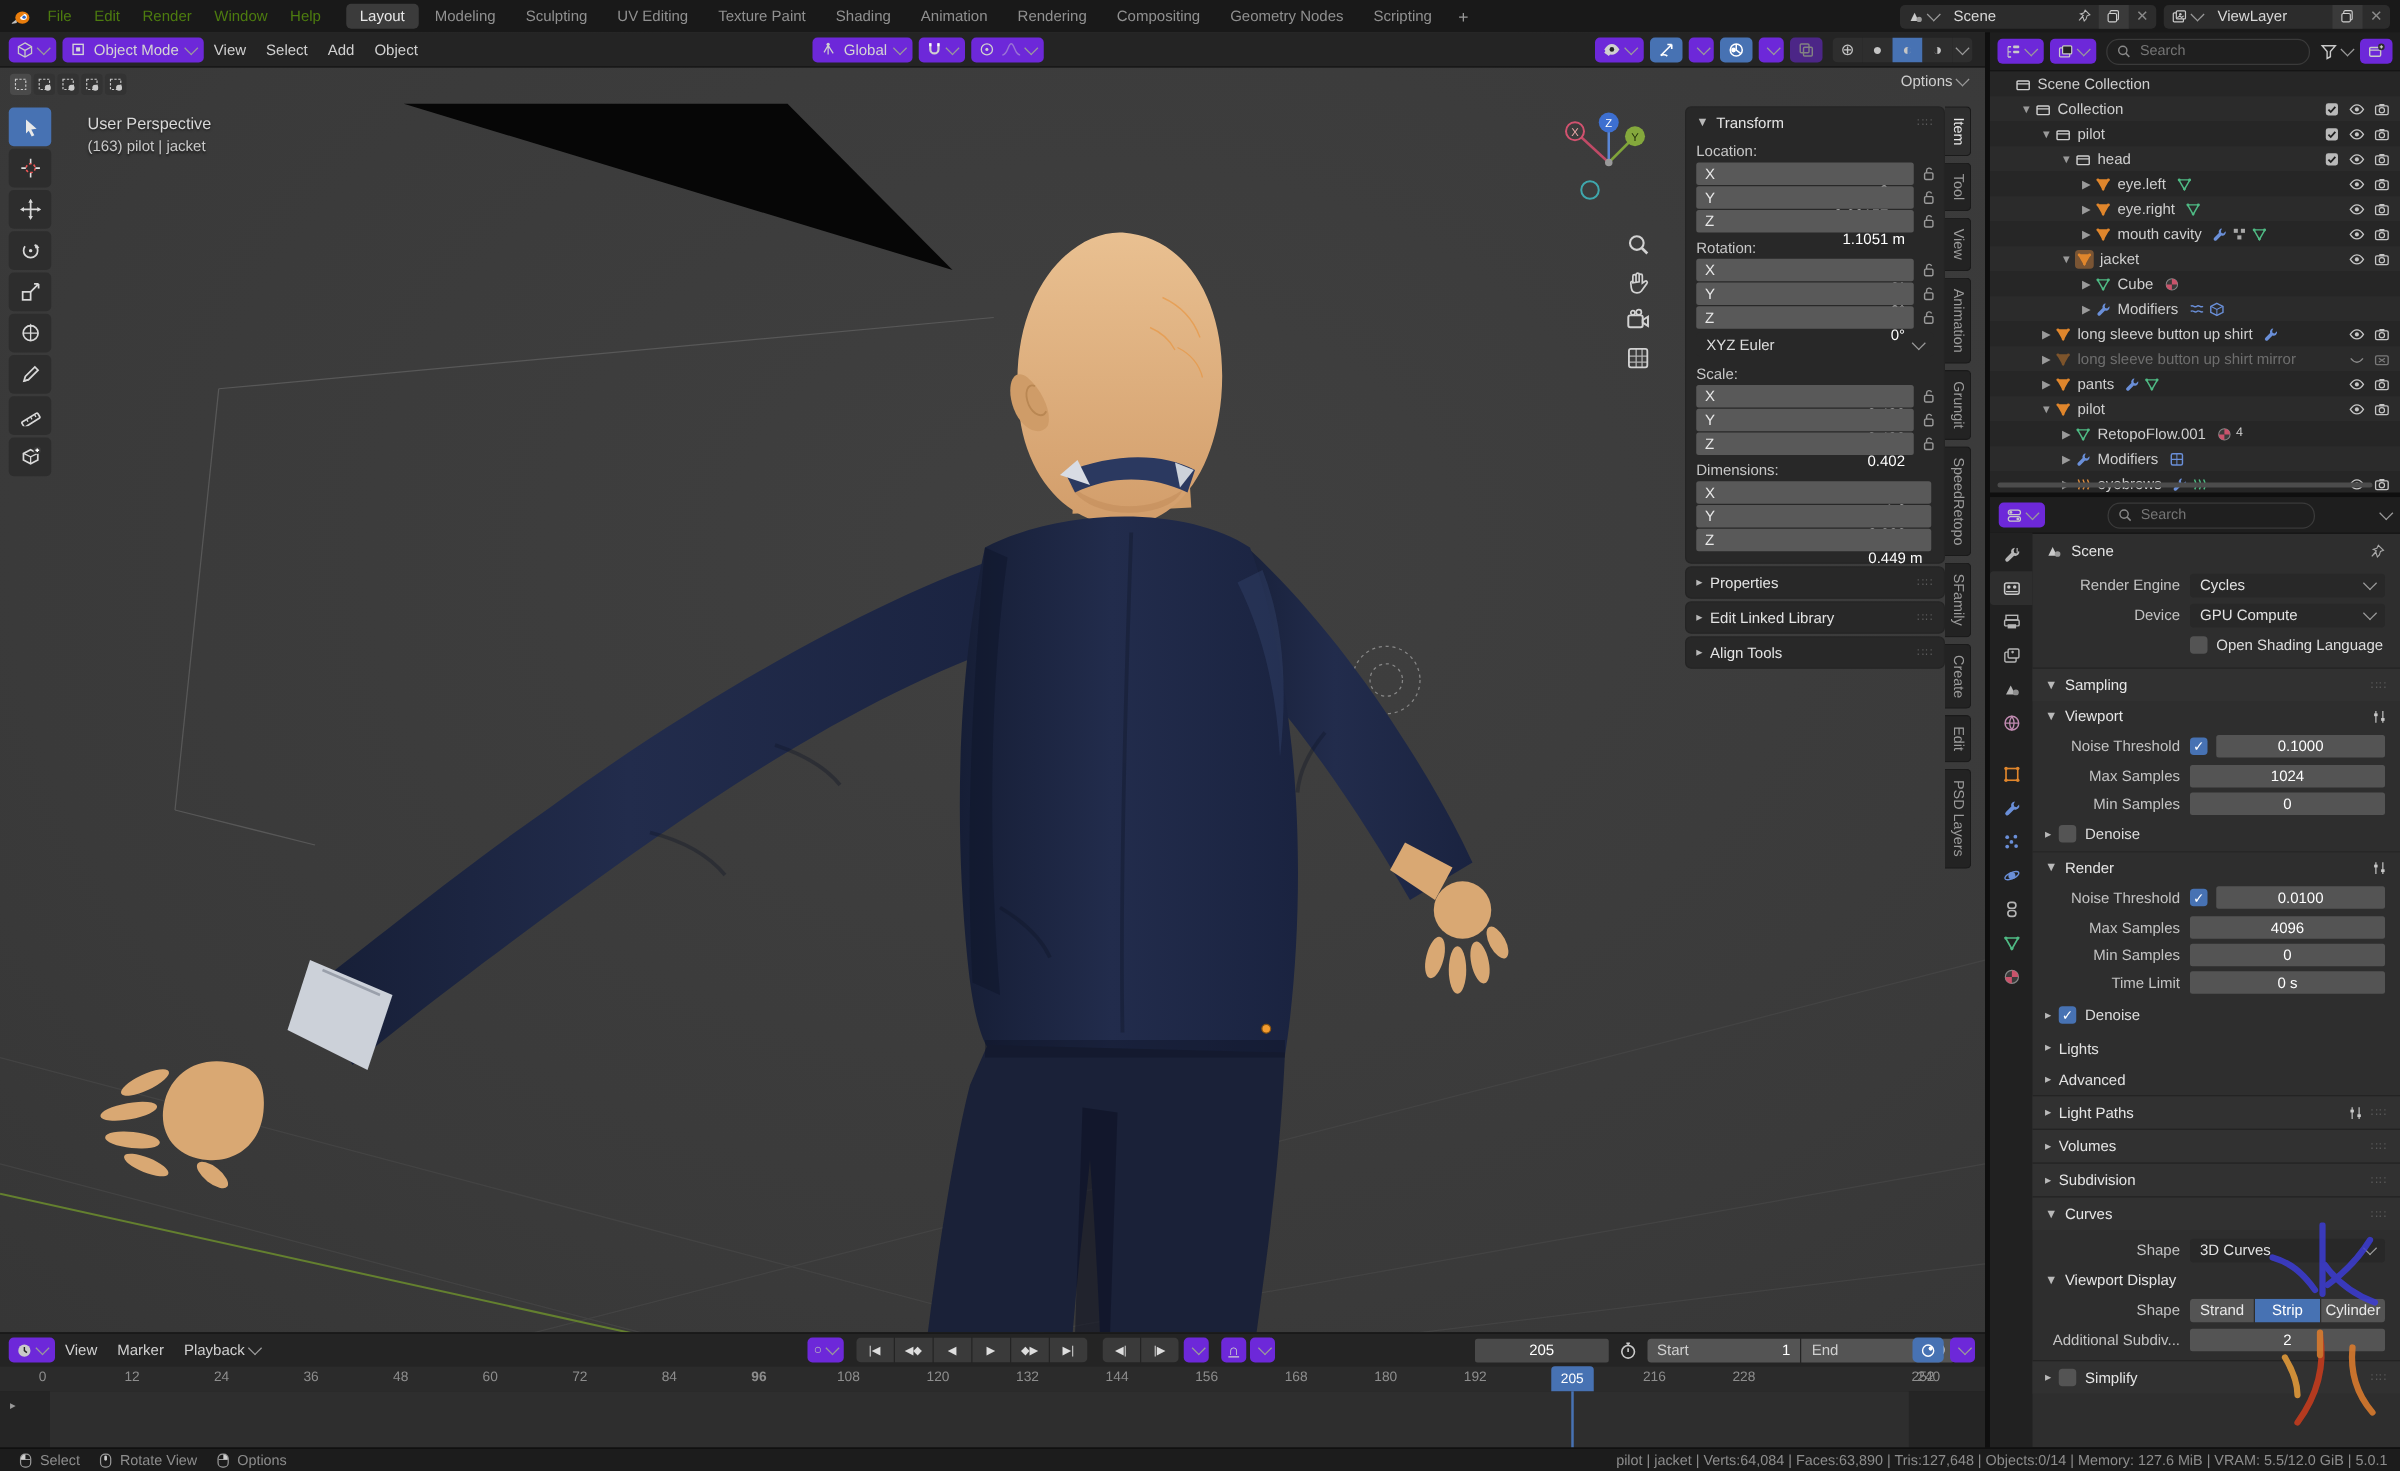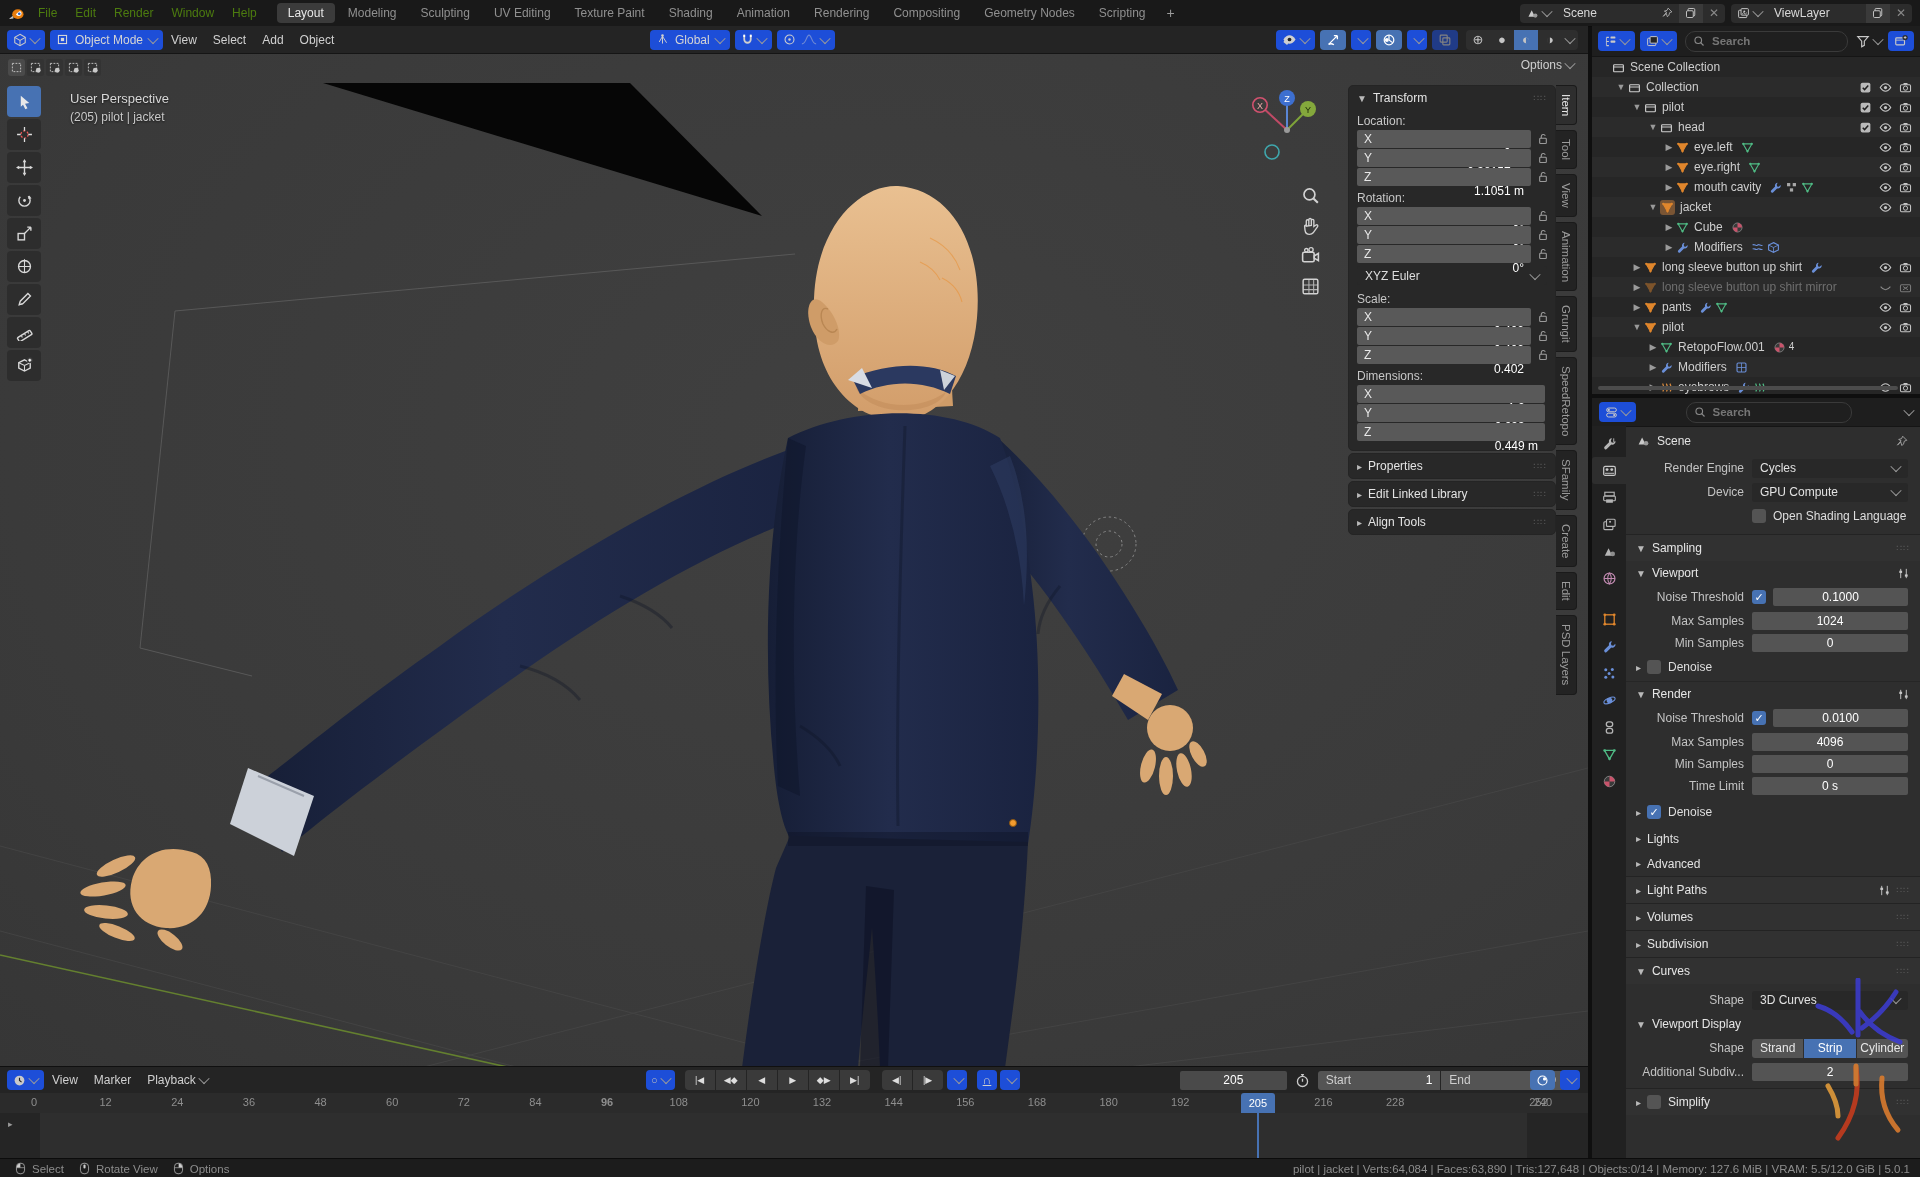--- a/index.html
+++ b/index.html
@@ -16,21 +16,21 @@
   #topbar .menu{padding:0 9px;color:#4d7c0f;height:100%;display:flex;align-items:center;cursor:default;}
   #tabs{display:flex;height:100%;align-items:center;margin-left:10px;}
   #tabs .tab{padding:3px 11px;margin:0 1px;border-radius:4px;color:#909090;}
   #tabs .tab.active{background:#3b3b3b;color:#e8e8e8;}
   .idblock{display:flex;align-items:center;background:#2c2c2c;border-radius:4px;height:19px;margin-left:6px;}
   .idblock .seg{display:flex;align-items:center;padding:0 6px;height:100%;}
   .idblock .name{min-width:86px;color:#d8d8d8;}
   
   #viewport{left:0;top:26px;width:1588px;height:1040px;background:radial-gradient(ellipse at 55% 40%, #404040 0%, #3a3a3a 70%, #363636 100%);overflow:hidden;}
   #vp-header{position:absolute;left:0;top:0;width:100%;height:27px;background:#242424;display:flex;align-items:center;border-bottom:1px solid #151515;}
-  .hbtn{background:#1d4ed8;border-radius:4px;height:20px;display:flex;align-items:center;padding:0 6px;margin-left:5px;}
+  .hbtn{background:#6d28d9;border-radius:4px;height:20px;display:flex;align-items:center;padding:0 6px;margin-left:5px;}
   .hmenu{padding:0 8px;color:#d0d0d0;}
   .toggle-on{background:#4772b3 !important;color:#fff;}
   .shadebtn{width:24px;height:20px;display:flex;align-items:center;justify-content:center;background:#2e2e2e;color:#c5c5c5;font-size:13px;}
   
   #toolbar{left:7px;top:60px;width:35px;display:flex;flex-direction:column;gap:2px;}
   #toolbar .tool{width:34px;height:31px;background:#2b2b2bd9;border-radius:4px;display:flex;align-items:center;justify-content:center;}
   #toolbar .tool.active{background:#4772b3;}
   
   #npanel{left:1348px;top:59px;width:208px;background:#2danger;}
   #npanel .block{background:rgba(40,40,40,.96);border:1px solid #242424;border-radius:5px;margin-bottom:2px;}
@@ -44,21 +44,21 @@
   .ndrop{height:19px;background:#282828;border-radius:3px;display:flex;align-items:center;padding:0 8px;margin:3px 8px;color:#dedede;}
   .exparrow{color:#b9b9b9;margin-right:6px;font-size:10px;}
   .dots{margin-left:auto;color:#5d5d5d;font-size:9px;letter-spacing:1px;}
   #ntabs{left:1556px;top:59px;display:flex;flex-direction:column;gap:5px;}
   #ntabs .vtab{writing-mode:vertical-rl;background:#232323;color:#9c9c9c;padding:8px 4px;border-radius:0 4px 4px 0;font-size:11.5px;border:1px solid #1a1a1a;border-left:none;}
   #ntabs .vtab.active{background:#2e2e2e;color:#e8e8e8;}
   
   #outliner{left:1592px;top:26px;width:328px;height:368px;background:#262626;overflow:hidden;}
   #outliner-header{height:30px;display:flex;align-items:center;background:#1e1e1e;padding:0 6px;border-bottom:1px solid #151515;}
   .searchbox{flex:1;display:flex;align-items:center;background:#1f1f1f;border:1px solid #3a3a3a;border-radius:10px;height:19px;padding:0 7px;margin:0 8px;}
-  .searchbox input{background:transparent;border:none;outline:none;color:#cfcfcf;width:100%;font-size:11.5px;font-family:inherit;font-weight:bold;}
+  .searchbox input{background:transparent;border:none;outline:none;color:#cfcfcf;width:100%;font-size:11.5px;font-family:inherit;}
   .searchbox input::placeholder{color:#757575;}
   .orow{height:20px;display:flex;align-items:center;padding-right:8px;font-size:12px;color:#cecece;white-space:nowrap;}
   .orow:nth-child(even){background:rgba(255,255,255,.025);}
   .orow .exp{width:14px;text-align:center;color:#9a9a9a;font-size:9px;flex:none;}
   .orow .oic{margin-right:5px;flex:none;}
   .orow .extras{display:flex;gap:3px;margin-left:8px;}
   .orow .ricons{margin-left:auto;display:flex;gap:7px;align-items:center;}
   .orow.dimmed{color:#6e6e6e;}
   .orow.dimmed .oic{opacity:.45;}
   
@@ -424,21 +424,21 @@
           </svg>
         </span>
       </div>
     <span class="abs row" style="right:14px;top:32px;color:#cfcfcf">
       <span>Options</span>
         <span class="chev"></span>
     </span>
 
     <div class="abs vp-overlay-text" style="left:70px;top:64px">
       <div>User Perspective</div>
-      <div style="font-size:12px;color:#c9c9c9">(205) pilot | jacket</div>
+      <div style="font-size:12px;color:#c9c9c9">(163) pilot | jacket</div>
     </div>
 
     <div id="toolbar" class="abs">
         <div class="tool active">
           <span class="ico">
             <svg width="17" height="17" viewBox="0 0 16 16">
               <path d="M4.5 2.5 12.5 9.5 8.5 10 10.8 14.3 8.8 15.3 6.6 11 4.5 13z" fill="#e8e8e8"></path>
             </svg>
           </span>
         </div>

